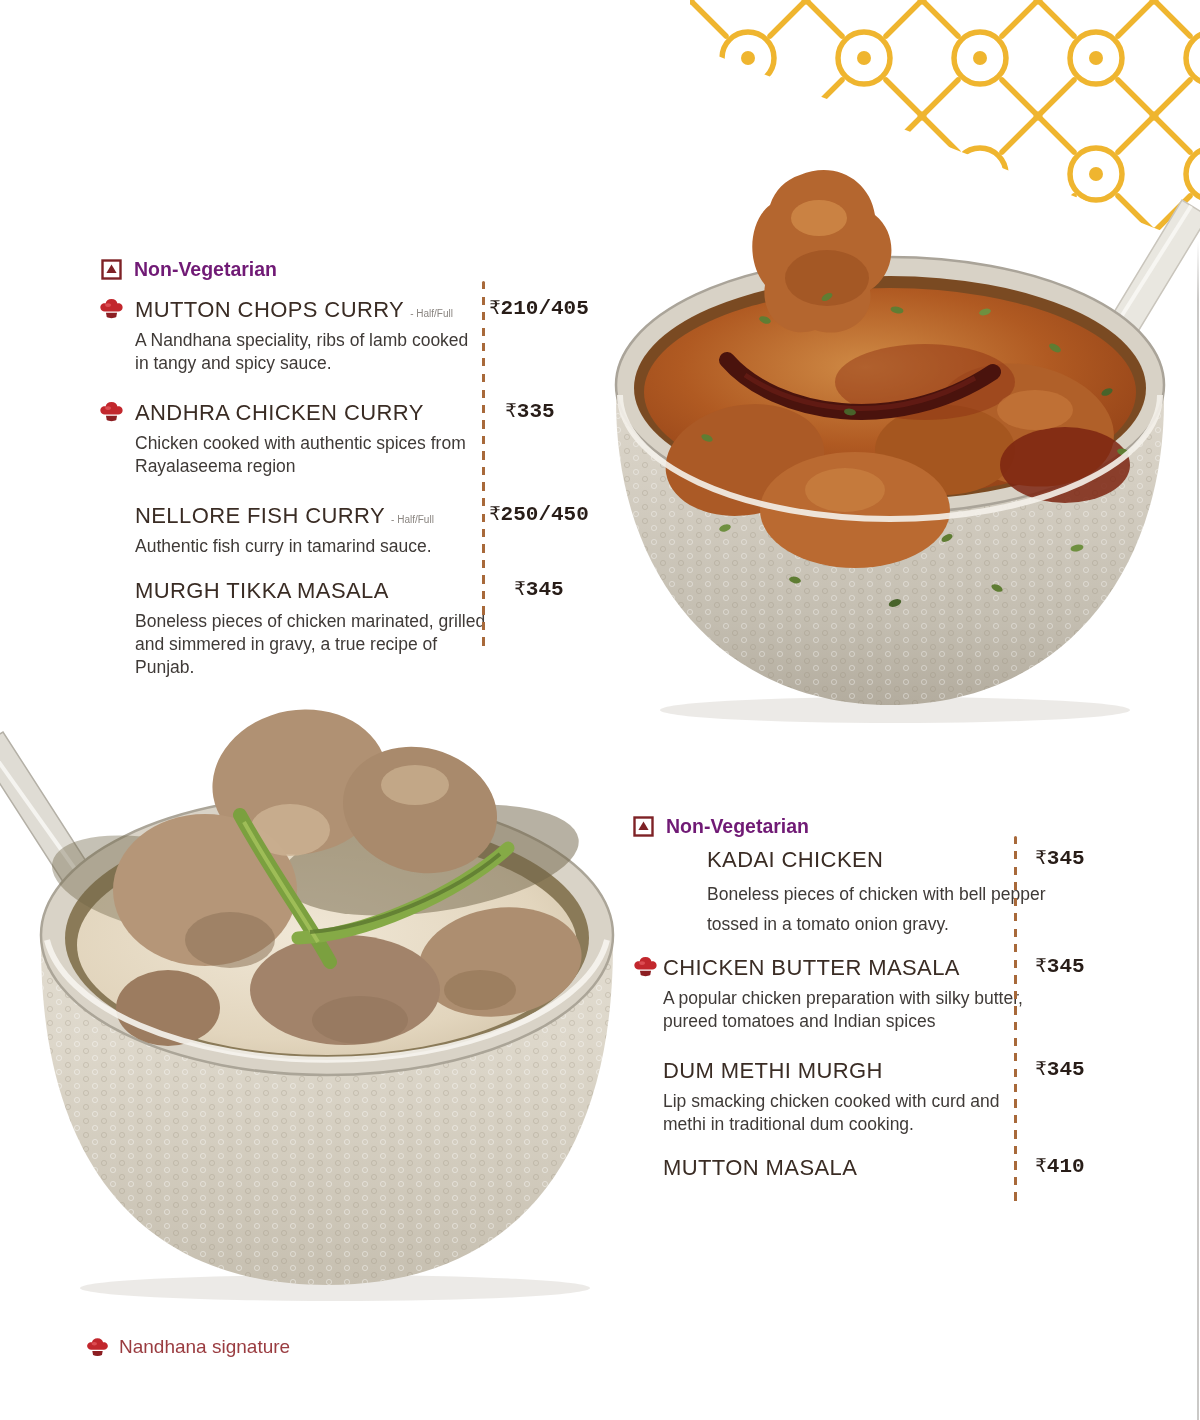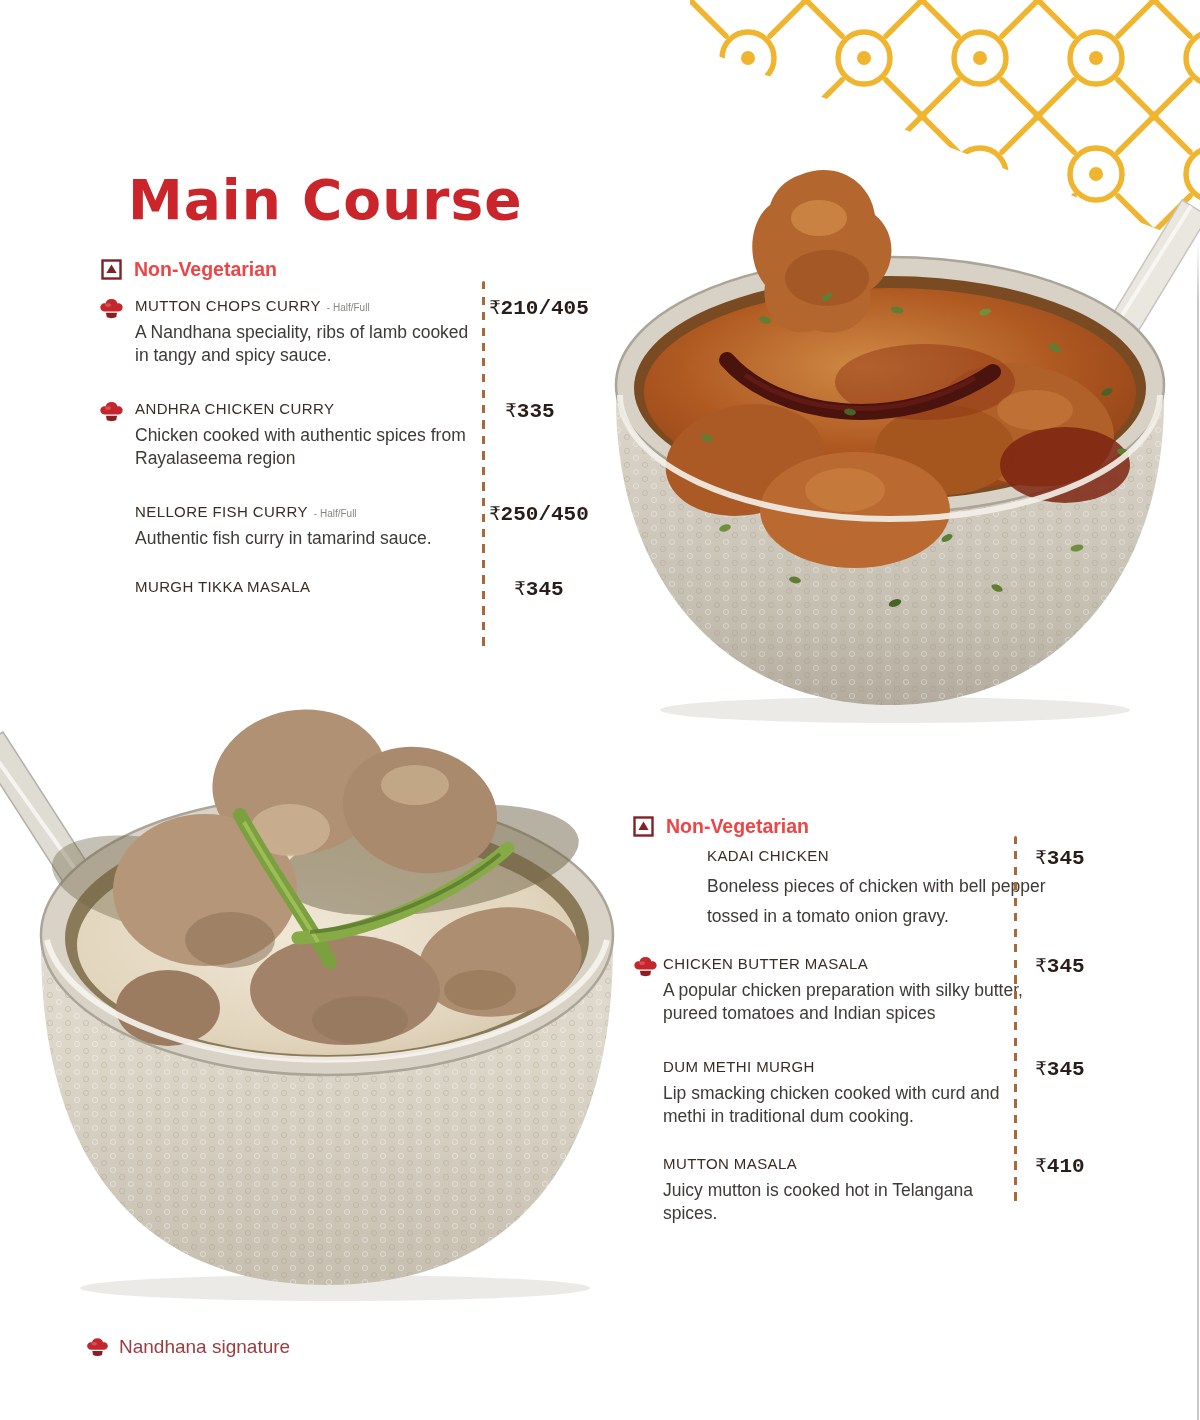--- a/index.html
+++ b/index.html
@@ -15,26 +15,26 @@
          font-family:"DejaVu Sans", sans-serif;font-weight:800;font-size:55px;
          letter-spacing:1px;color:#c9252b;}
 
   
   .photo{position:absolute;overflow:visible;}
   .photo-a{left:595px;top:160px;width:575px;height:560px;}
   .photo-b{left:0;top:690px;width:620px;height:612px;}
 
   
   .nv-header{position:absolute;display:flex;align-items:center;gap:12px;
-             font-weight:bold;font-size:19.5px;color:#ef4444;}
+             font-weight:bold;font-size:19.5px;color:#701a75;}
   .nv-box{width:21px;height:21px;flex:0 0 auto;}
 
   
   .item{position:absolute;}
-  .item-name{font-size:15px;letter-spacing:.4px;color:#3a2c24;}
+  .item-name{font-size:22px;letter-spacing:.4px;color:#3a2c24;}
   .portion{font-size:10px;color:#8a8580;margin-left:6px;}
   .desc{margin:6px 0 0;font-size:17.5px;line-height:23px;color:#3f3a37;white-space:pre-line;}
   .desc.loose{line-height:30px;}
   .sig{position:absolute;left:-38px;top:0;width:29px;height:23px;}
 
   
   .price{position:absolute;width:104px;text-align:center;
          font-family:Liberation Mono, monospace;font-weight:bold;font-size:21px;color:#281d18;
          white-space:nowrap;}
   .price .rupee{font-weight:400;font-size:19px;}
@@ -82,21 +82,20 @@
           <circle cx="0" cy="0" r="4.5" fill="#efb52f"></circle>
           <circle cx="116" cy="0" r="4.5" fill="#efb52f"></circle>
           <circle cx="0" cy="116" r="4.5" fill="#efb52f"></circle>
           <circle cx="116" cy="116" r="4.5" fill="#efb52f"></circle>
         </pattern>
       </defs>
       <rect width="100%" height="100%" fill="url(#kolam)"></rect>
     </svg>
   </div>
 
-  <h1 class="title">Main Course</h1>
 
   <svg class="photo photo-a" viewBox="0 0 575 560" role="img">
     <defs>
       <linearGradient id="bodyA" x1="0" y1="0" x2="0" y2="1">
         <stop offset="0" stop-color="#e9e4da"></stop>
           <stop offset=".45" stop-color="#d6d0c4"></stop>
         <stop offset=".8" stop-color="#c4beb1"></stop>
           <stop offset="1" stop-color="#b3ac9e"></stop>
       </linearGradient>
       <radialGradient id="curryA" cx=".45" cy=".38" r=".75">
@@ -243,20 +242,22 @@
     <div class="item" style="left:135px;top:503px;width:365px;">
       <span class="item-name">NELLORE FISH CURRY</span><span class="portion">- Half/Full</span>
       <p class="desc">Authentic fish curry in tamarind sauce.</p>
     </div>
     <div class="price" style="left:487px;top:502px;">
       <span class="rupee">₹</span><span>250/450</span>
     </div>
 
     <div class="item" style="left:135px;top:578px;width:365px;">
       <span class="item-name">MURGH TIKKA MASALA</span>
+      <p class="desc">Boneless pieces of chicken marinated, grilled
+and simmered in gravy, a true recipe of Punjab.</p>
     </div>
     <div class="price" style="left:487px;top:577px;">
       <span class="rupee">₹</span><span>345</span>
     </div>
 
     <div class="divider" style="left:482px;top:281px;height:372px;"></div>
   </section>
 
   <section>
     <div class="nv-header" style="left:633px;top:815px;">
@@ -291,21 +292,20 @@
       <span class="item-name">DUM METHI MURGH</span>
       <p class="desc">Lip smacking chicken cooked with curd and
 methi in traditional dum cooking.</p>
     </div>
     <div class="price" style="left:1008px;top:1057px;">
       <span class="rupee">₹</span><span>345</span>
     </div>
 
     <div class="item" style="left:663px;top:1155px;width:360px;">
       <span class="item-name">MUTTON MASALA</span>
-      <p class="desc">Juicy mutton is cooked hot in Telangana spices.</p>
     </div>
     <div class="price" style="left:1008px;top:1154px;">
       <span class="rupee">₹</span><span>410</span>
     </div>
 
     <div class="divider" style="left:1014px;top:836px;height:366px;"></div>
   </section>
 
   <div class="legend">
     <svg class="sig-l">

